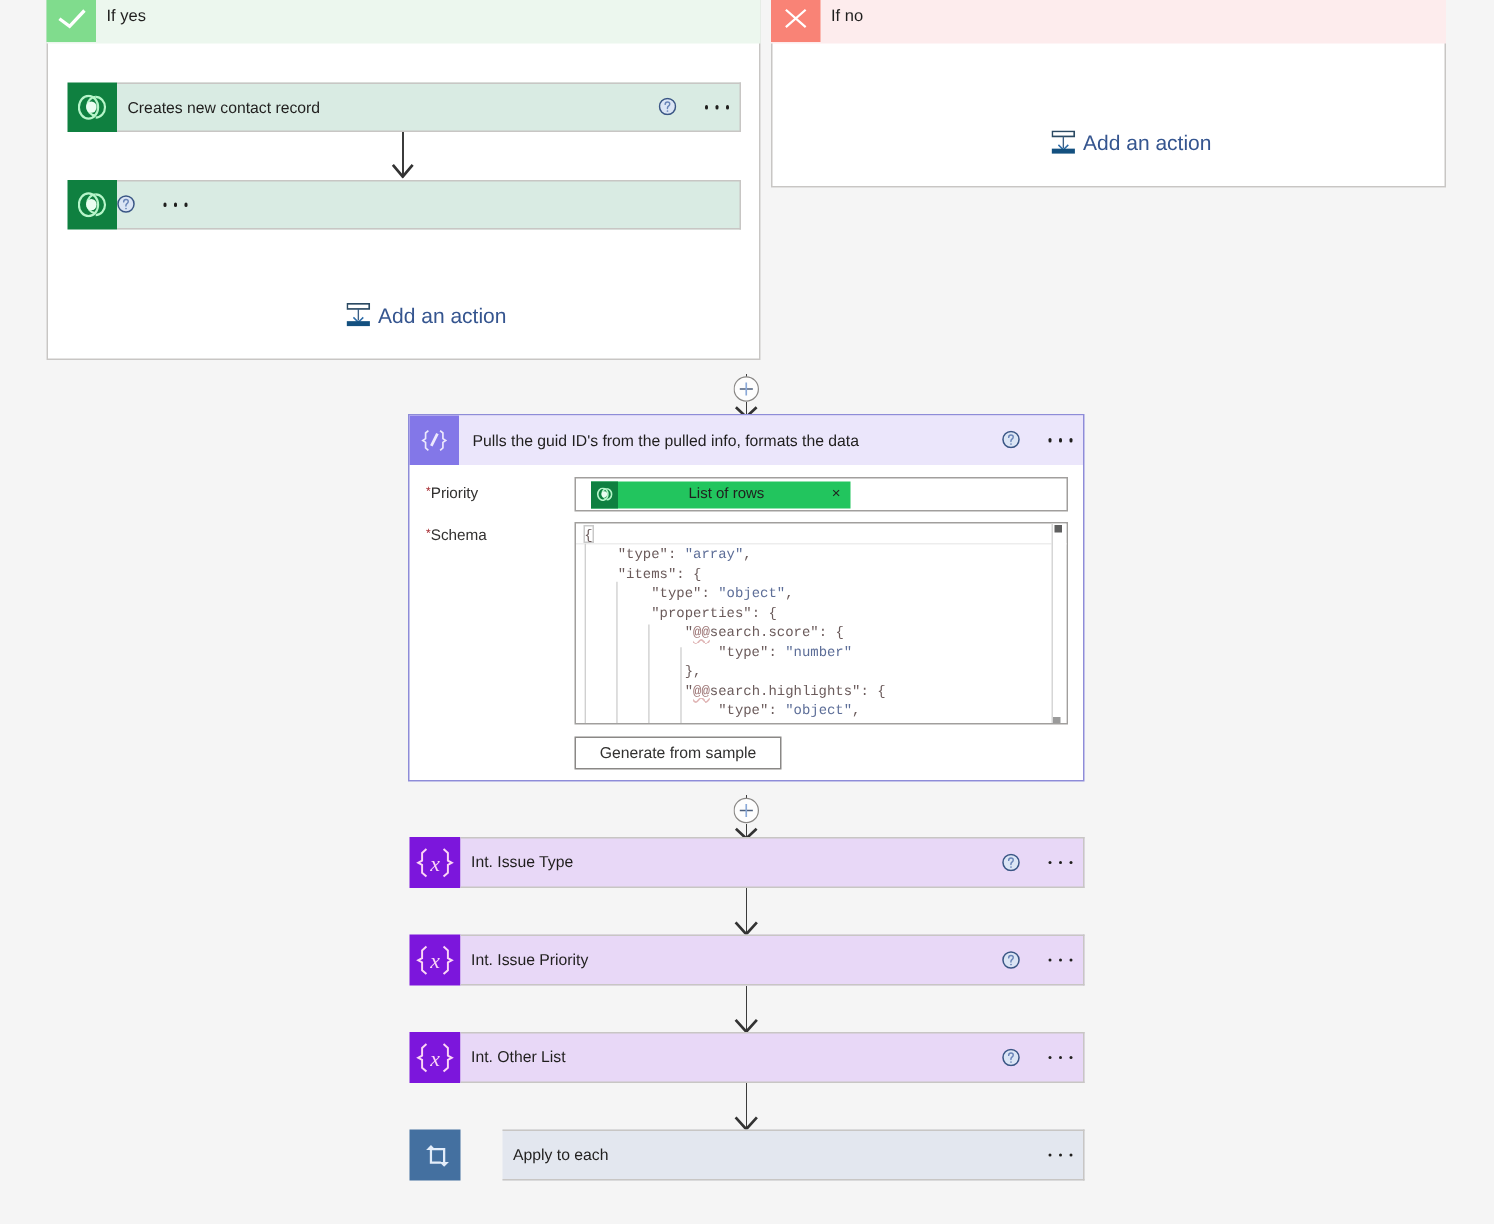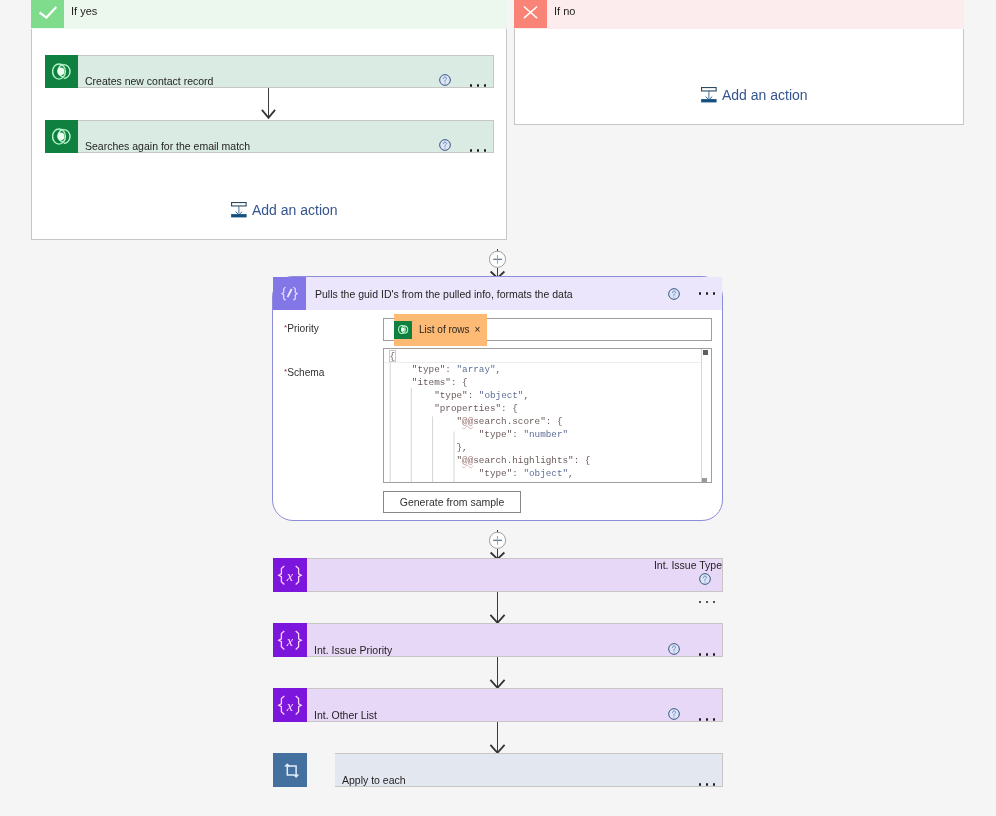--- a/index.html
+++ b/index.html
@@ -9,21 +9,21 @@
   
   .branch{position:absolute;background:#ffffff;border:1px solid #c8c6c4;box-sizing:border-box;}
   .branch-head{position:absolute;left:-1px;right:-1px;top:-1px;height:39px;box-sizing:border-box;}
   .branch-icon{position:absolute;left:0;top:5px;width:33px;height:33px;}
   .branch-title{position:absolute;left:40px;top:15px;font-size:11px;color:#201f1e;line-height:12px;}
 
   
   .card{position:absolute;height:34px;display:flex;align-items:stretch;}
   .card-icon{flex:0 0 34px;width:34px;height:34px;display:flex;align-items:center;justify-content:center;}
   .card-body{flex:1 1 auto;border:1px solid #c8c6c4;border-left:none;box-sizing:border-box;
-             display:flex;align-items:flex-end;}
+             display:flex;align-items:center;}
   .card-title{flex:1 1 auto;padding-left:7px;font-size:10.5px;color:#201f1e;white-space:nowrap;}
   .help-ico{flex:0 0 12px;width:12px;height:12px;margin-right:11px;margin-bottom:3px;}
   .dots{flex:0 0 32px;width:32px;display:flex;align-items:center;justify-content:center;gap:4.3px;margin-right:-1px;}
   .dots i{width:2.8px;height:2.8px;border-radius:50%;background:#201f1e;display:block;}
 
   
   .conn{position:absolute;}
   .conn svg.head{position:absolute;left:0;top:0;}
 
   
@@ -33,21 +33,21 @@
 
   
   .pjcard{position:absolute;background:#ffffff;border:1px solid #8e8cd8;box-sizing:border-box;}
   .pj-head{position:absolute;left:0;top:0;width:100%;height:33px;background:#ebe6fb;display:flex;align-items:center;}
   .pj-head .ico{flex:0 0 33px;width:33px;height:33px;background:#8377e8;display:flex;align-items:center;justify-content:center;}
   .pj-head .ttl{flex:1 1 auto;padding-left:9px;font-size:10.5px;color:#201f1e;white-space:nowrap;}
   .field-label{position:absolute;left:11px;font-size:10.2px;color:#323130;white-space:nowrap;}
   .req{color:#a4262c;font-size:8px;vertical-align:2px;}
   .inputbox{position:absolute;background:#ffffff;border:1px solid #a19f9d;box-sizing:border-box;
             display:flex;align-items:center;}
-  .token{display:inline-flex;align-items:center;height:32px;background:#fdba74;margin-left:10px;}
+  .token{display:inline-flex;align-items:center;height:18px;background:#22c55e;margin-left:10px;gap:40px;}
   .token .tico{width:18px;height:18px;background:#0f8040;display:flex;align-items:center;justify-content:center;}
   .token .tlabel{font-size:10px;color:#201f1e;padding:0 5px 0 7px;white-space:nowrap;}
   .token .tx{font-size:10px;color:#201f1e;padding-right:7px;line-height:1;}
   .codebox{position:absolute;background:#ffffff;border:1px solid #a19f9d;box-sizing:border-box;overflow:hidden;}
   .codebox pre{position:relative;margin:0;padding:1px 0 0 5.5px;white-space:pre;
                font-family:"Liberation Mono",monospace;font-size:9.3px;line-height:13.05px;color:#6b5b5b;}
   .guides{position:absolute;left:0;top:0;width:100%;height:100%;}
   .cursorbox{position:absolute;left:5px;top:1px;width:7px;height:12px;border:1px solid #c9c9c9;box-sizing:border-box;}
   .vscroll{position:absolute;right:0;top:0;width:9.5px;height:100%;background:#ffffff;border-left:1px solid #d6d6d6;}
   .vscroll .thumb{position:absolute;left:1px;top:0.6px;width:5px;height:5px;background:#5f5f5f;}
@@ -123,21 +123,20 @@
     <svg width="20" height="17" viewBox="0 0 20 17">
         <g fill="none" stroke="#b6f5c9" stroke-width="1.45">
           <ellipse cx="7.0" cy="8.5" rx="6.4" ry="7.6"></ellipse>
           <path d="M11.8 1.6 A6.2 6.9 0 1 1 11.8 15.4"></path>
           <path d="M11.8 1.6 A5.2 5.9 0 0 0 11.5 14.0"></path>
         </g>
         <ellipse cx="8.9" cy="8.4" rx="3.5" ry="3.8" fill="#eafdf1" stroke="none"></ellipse>
       </svg>
   </div>
   <div class="card-body" style="background:#d9ebe3;">
-    <div class="card-title">Searches again for the email match</div>
     <div class="help-ico">
       <svg width="12" height="12" viewBox="0 0 12 12">
         <circle cx="6" cy="6" r="5.35" fill="#dbe5f5" stroke="#3a5685" stroke-width="1.0"></circle>
         <path d="M4.45 4.6c0-0.95 0.7-1.55 1.55-1.55 0.88 0 1.5 0.55 1.5 1.32 0 0.66-0.33 0.98-0.86 1.38-0.5 0.38-0.68 0.68-0.68 1.3v0.28" fill="none" stroke="#6a85b8" stroke-width="0.95" stroke-linecap="round"></path>
         <circle cx="6" cy="9.0" r="0.58" fill="#6a85b8"></circle>
       </svg>
     </div>
     <div class="dots">
       <i></i>
         <i></i>
@@ -176,21 +175,21 @@
     <rect x="8" y="19" width="1" height="9" fill="#3b3b3b"></rect>
   </svg>
   <svg class="head" width="18" height="28" viewBox="0 0 18 28">
     <circle cx="8.5" cy="10.3" r="8.1" fill="#fdfdfd" stroke="#8a8886" stroke-width="0.8"></circle>
     <path d="M4.2 10.3 L12.9 10.3" stroke="#4d5f7d" stroke-width="1.1" fill="none"></path>
     <path d="M8.5 6.0 L8.5 14.7" stroke="#8aa8d8" stroke-width="1.1" fill="none"></path>
     <path d="M1.6 22.5 L8.5 29.0 L15.4 22.5" stroke="#333333" stroke-width="1.8" fill="none" stroke-linecap="butt"></path>
   </svg>
 </div>
 
-<div class="pjcard" style="left:272px;top:276px;width:451px;height:245px;border-radius:21px;">
+<div class="pjcard" style="left:272px;top:276px;width:451px;height:245px;">
   <div class="pj-head">
     <div class="ico">
       <svg width="19" height="16" viewBox="0 0 21 18">
         <path d="M6.1 1.2 L4.0 3.0 L4.0 7.2 L1.9 8.6 L4.0 10.0 L4.0 14.2 L6.1 16.0" fill="none" stroke="#ede9fd" stroke-width="1.25" stroke-linecap="butt" stroke-linejoin="miter"></path>
         <path d="M14.9 1.2 L17.0 3.0 L17.0 7.2 L19.1 8.6 L17.0 10.0 L17.0 14.2 L14.9 16.0" fill="none" stroke="#ede9fd" stroke-width="1.25" stroke-linecap="butt" stroke-linejoin="miter"></path>
         <path d="M12.9 3.4 L8.3 12.6" fill="none" stroke="#ede9fd" stroke-width="2.1" stroke-linecap="butt"></path>
       </svg>
     </div>
     <div class="ttl">Pulls the guid ID's from the pulled info, formats the data</div>
     <div class="help-ico">
@@ -220,21 +219,21 @@
           <path d="M11.8 1.6 A5.2 5.9 0 0 0 11.5 14.0"></path>
         </g>
         <ellipse cx="8.9" cy="8.4" rx="3.5" ry="3.8" fill="#eafdf1" stroke="none"></ellipse>
       </svg>
       </span>
       <span class="tlabel">List of rows</span>
       <span class="tx">×</span>
     </div>
   </div>
 
-  <div class="field-label" style="top:73.5px;margin-top:16px;">
+  <div class="field-label" style="top:73.5px;">
     <span class="req">*</span><span>Schema</span>
   </div>
   <div class="codebox" style="left:110px;top:71px;width:329px;height:135px;">
     <div class="guides">
       <svg width="328" height="134" viewBox="0 0 328 134">
         <path d="M0 13.5 L328 13.5" stroke="#ededed" stroke-width="1" fill="none"></path>
         <path d="M6.2 13.5 L6.2 134" stroke="#cfcfcf" stroke-width="0.9" fill="none"></path>
         <path d="M27.3 38.8 L27.3 134" stroke="#cfcfcf" stroke-width="0.9" fill="none"></path>
         <path d="M48.6 67.4 L48.6 134" stroke="#cfcfcf" stroke-width="0.9" fill="none"></path>
         <path d="M70.0 82.5 L70.0 134" stroke="#cfcfcf" stroke-width="0.9" fill="none"></path>
@@ -276,21 +275,21 @@
 </div>
 
 <div class="card" style="left:273px;top:558px;width:450px;">
   <div class="card-icon" style="background:#7c16dc;">
     <svg width="26" height="24" viewBox="0 0 26 24">
       <path d="M7.3 3.0 L4.4 5.6 L4.4 10.8 L1.8 12.2 L4.4 13.6 L4.4 18.8 L7.3 21.4" fill="none" stroke="#fcd5f5" stroke-width="1.3" stroke-linecap="butt" stroke-linejoin="miter"></path>
       <path d="M18.7 3.0 L21.6 5.6 L21.6 10.8 L24.2 12.2 L21.6 13.6 L21.6 18.8 L18.7 21.4" fill="none" stroke="#fcd5f5" stroke-width="1.3" stroke-linecap="butt" stroke-linejoin="miter"></path>
       <text x="13" y="17.6" text-anchor="middle" font-family="'Liberation Serif',serif" font-style="italic" font-size="14.5" fill="#fcd5f5">x</text>
     </svg>
   </div>
-  <div class="card-body" style="background:#e8d8f7;flex-direction:column;">
+  <div class="card-body" style="background:#e8d8f7;">
     <div class="card-title">Int. Issue Type</div>
     <div class="help-ico">
       <svg width="12" height="12" viewBox="0 0 12 12">
         <circle cx="6" cy="6" r="5.35" fill="#dbe5f5" stroke="#3a5685" stroke-width="1.0"></circle>
         <path d="M4.45 4.6c0-0.95 0.7-1.55 1.55-1.55 0.88 0 1.5 0.55 1.5 1.32 0 0.66-0.33 0.98-0.86 1.38-0.5 0.38-0.68 0.68-0.68 1.3v0.28" fill="none" stroke="#6a85b8" stroke-width="0.95" stroke-linecap="round"></path>
         <circle cx="6" cy="9.0" r="0.58" fill="#6a85b8"></circle>
       </svg>
     </div>
     <div class="dots">
       <i></i>

